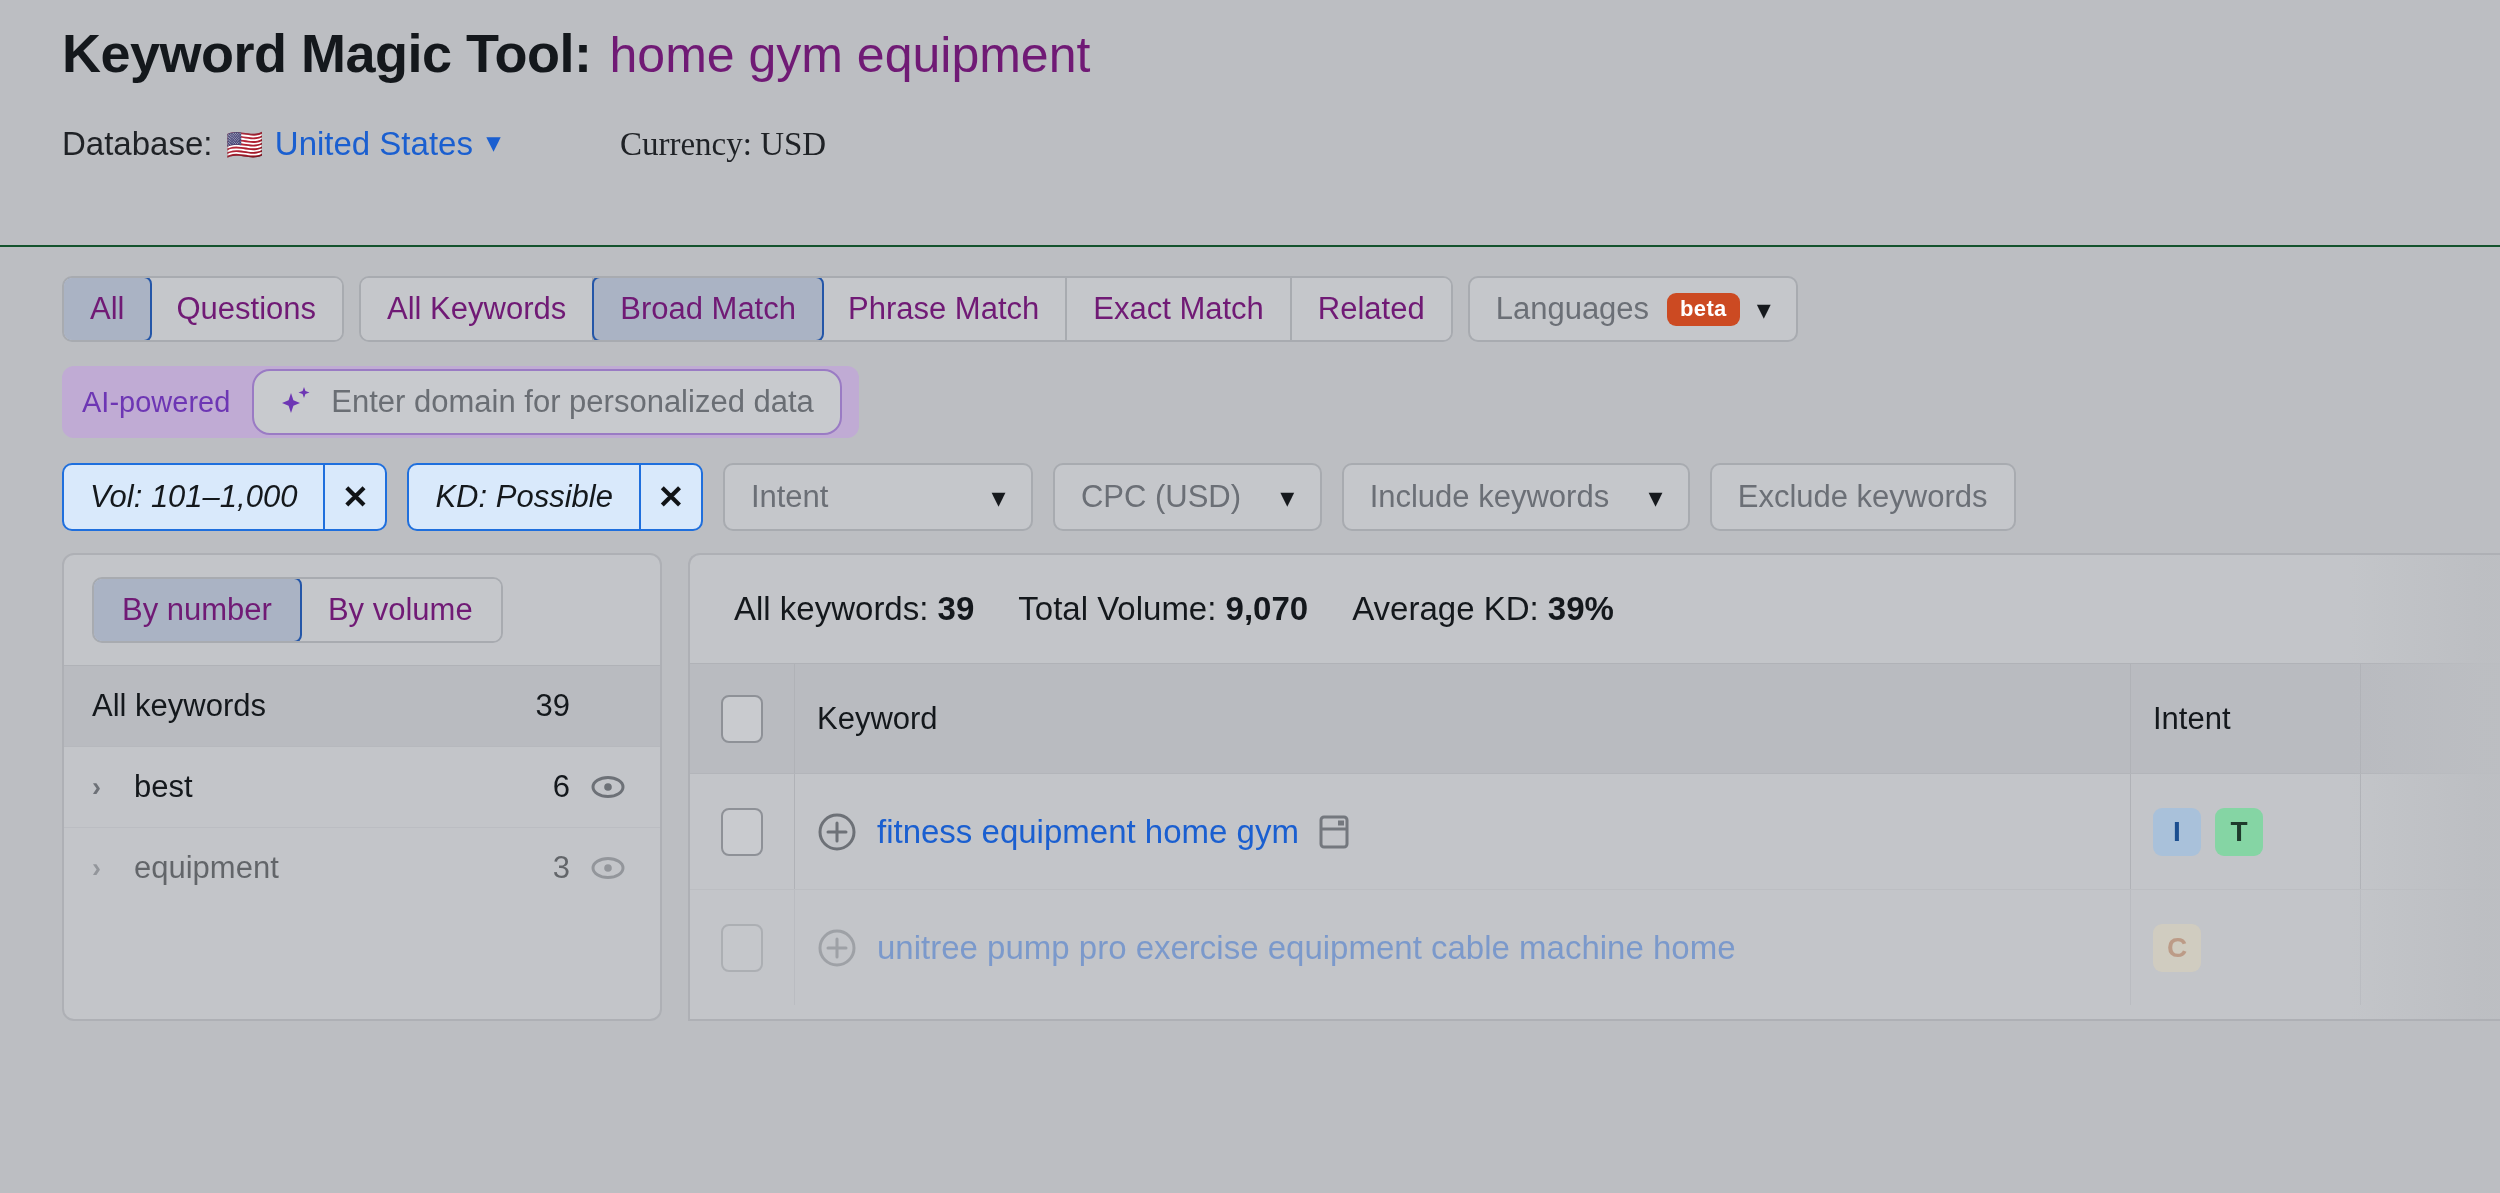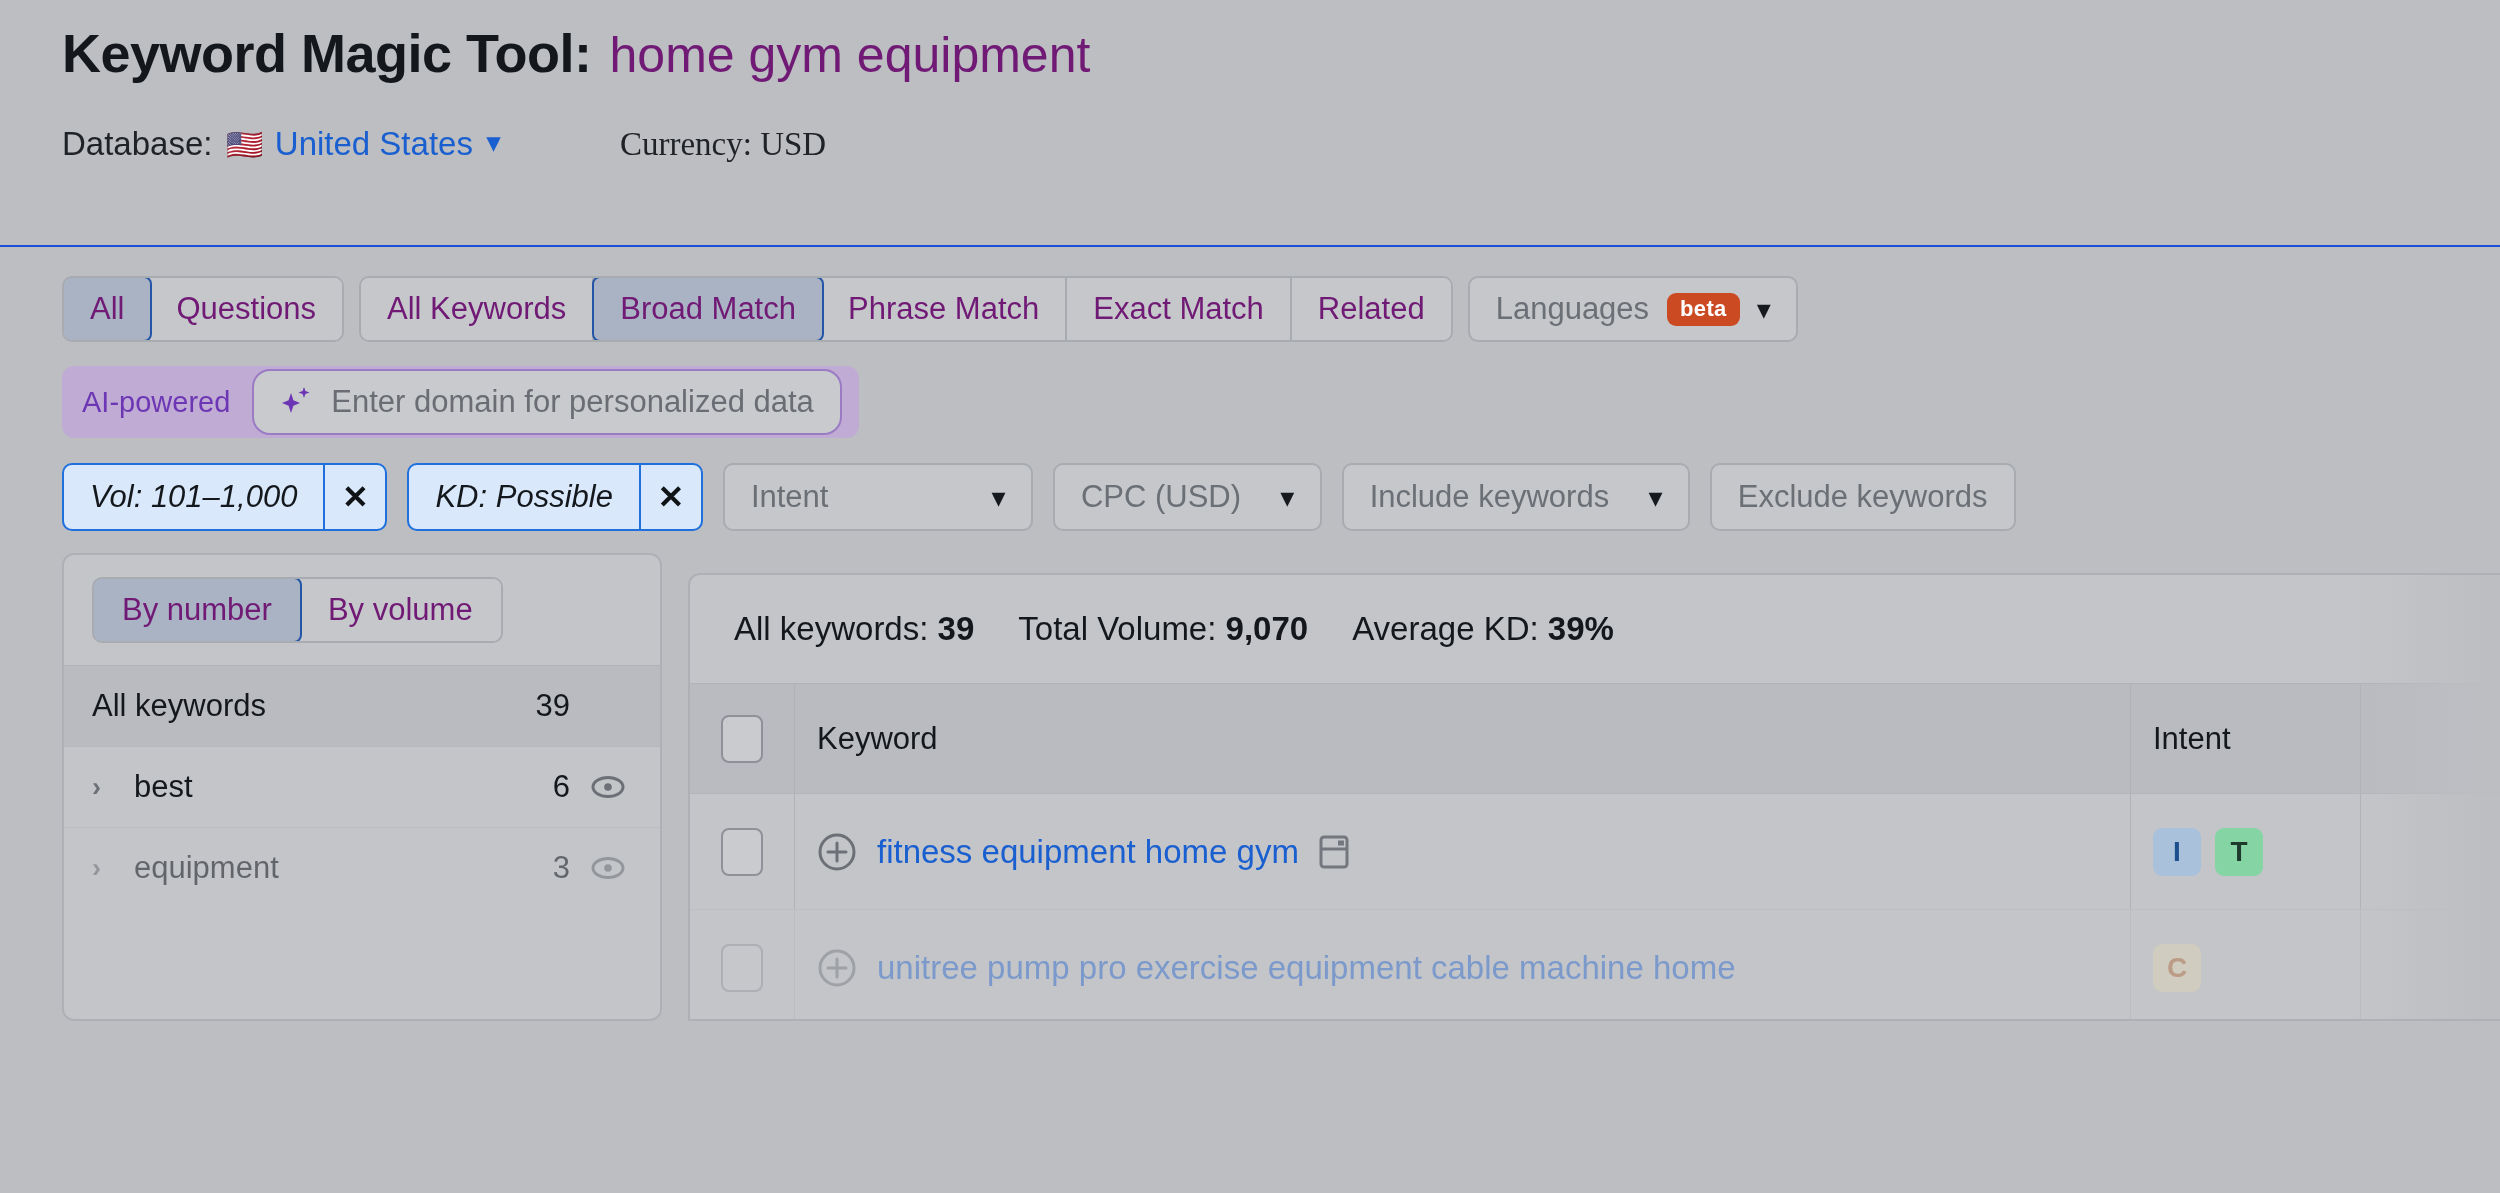--- a/index.html
+++ b/index.html
@@ -22,21 +22,21 @@
     width: 2500px;
     height: 1193px;
     overflow: hidden;
     background: #bcbec2;
   }
 
   
   .header {
     padding: 26px 0 0 62px;
     height: 247px;
-    border-bottom: 2px solid #1d4ed8;
+    border-bottom: 2px solid #14532d;
     background: #bcbec2;
   }
 
   .title-line {
     display: flex;
     align-items: baseline;
     gap: 18px;
     height: 72px;
   }
 
@@ -340,21 +340,20 @@
   
   .results-panel {
     flex: 1;
     margin-right: 0;
     border: 2px solid #aeb0b5;
     border-top-left-radius: 12px;
     border-right: none;
     background: #c3c5c9;
     overflow: hidden;
     position: relative;
-    margin-top: 20px;
   }
 
   .results-summary {
     display: flex;
     align-items: center;
     gap: 44px;
     height: 108px;
     padding: 0 0 0 44px;
     font-size: 33px;
     color: #14181c;

